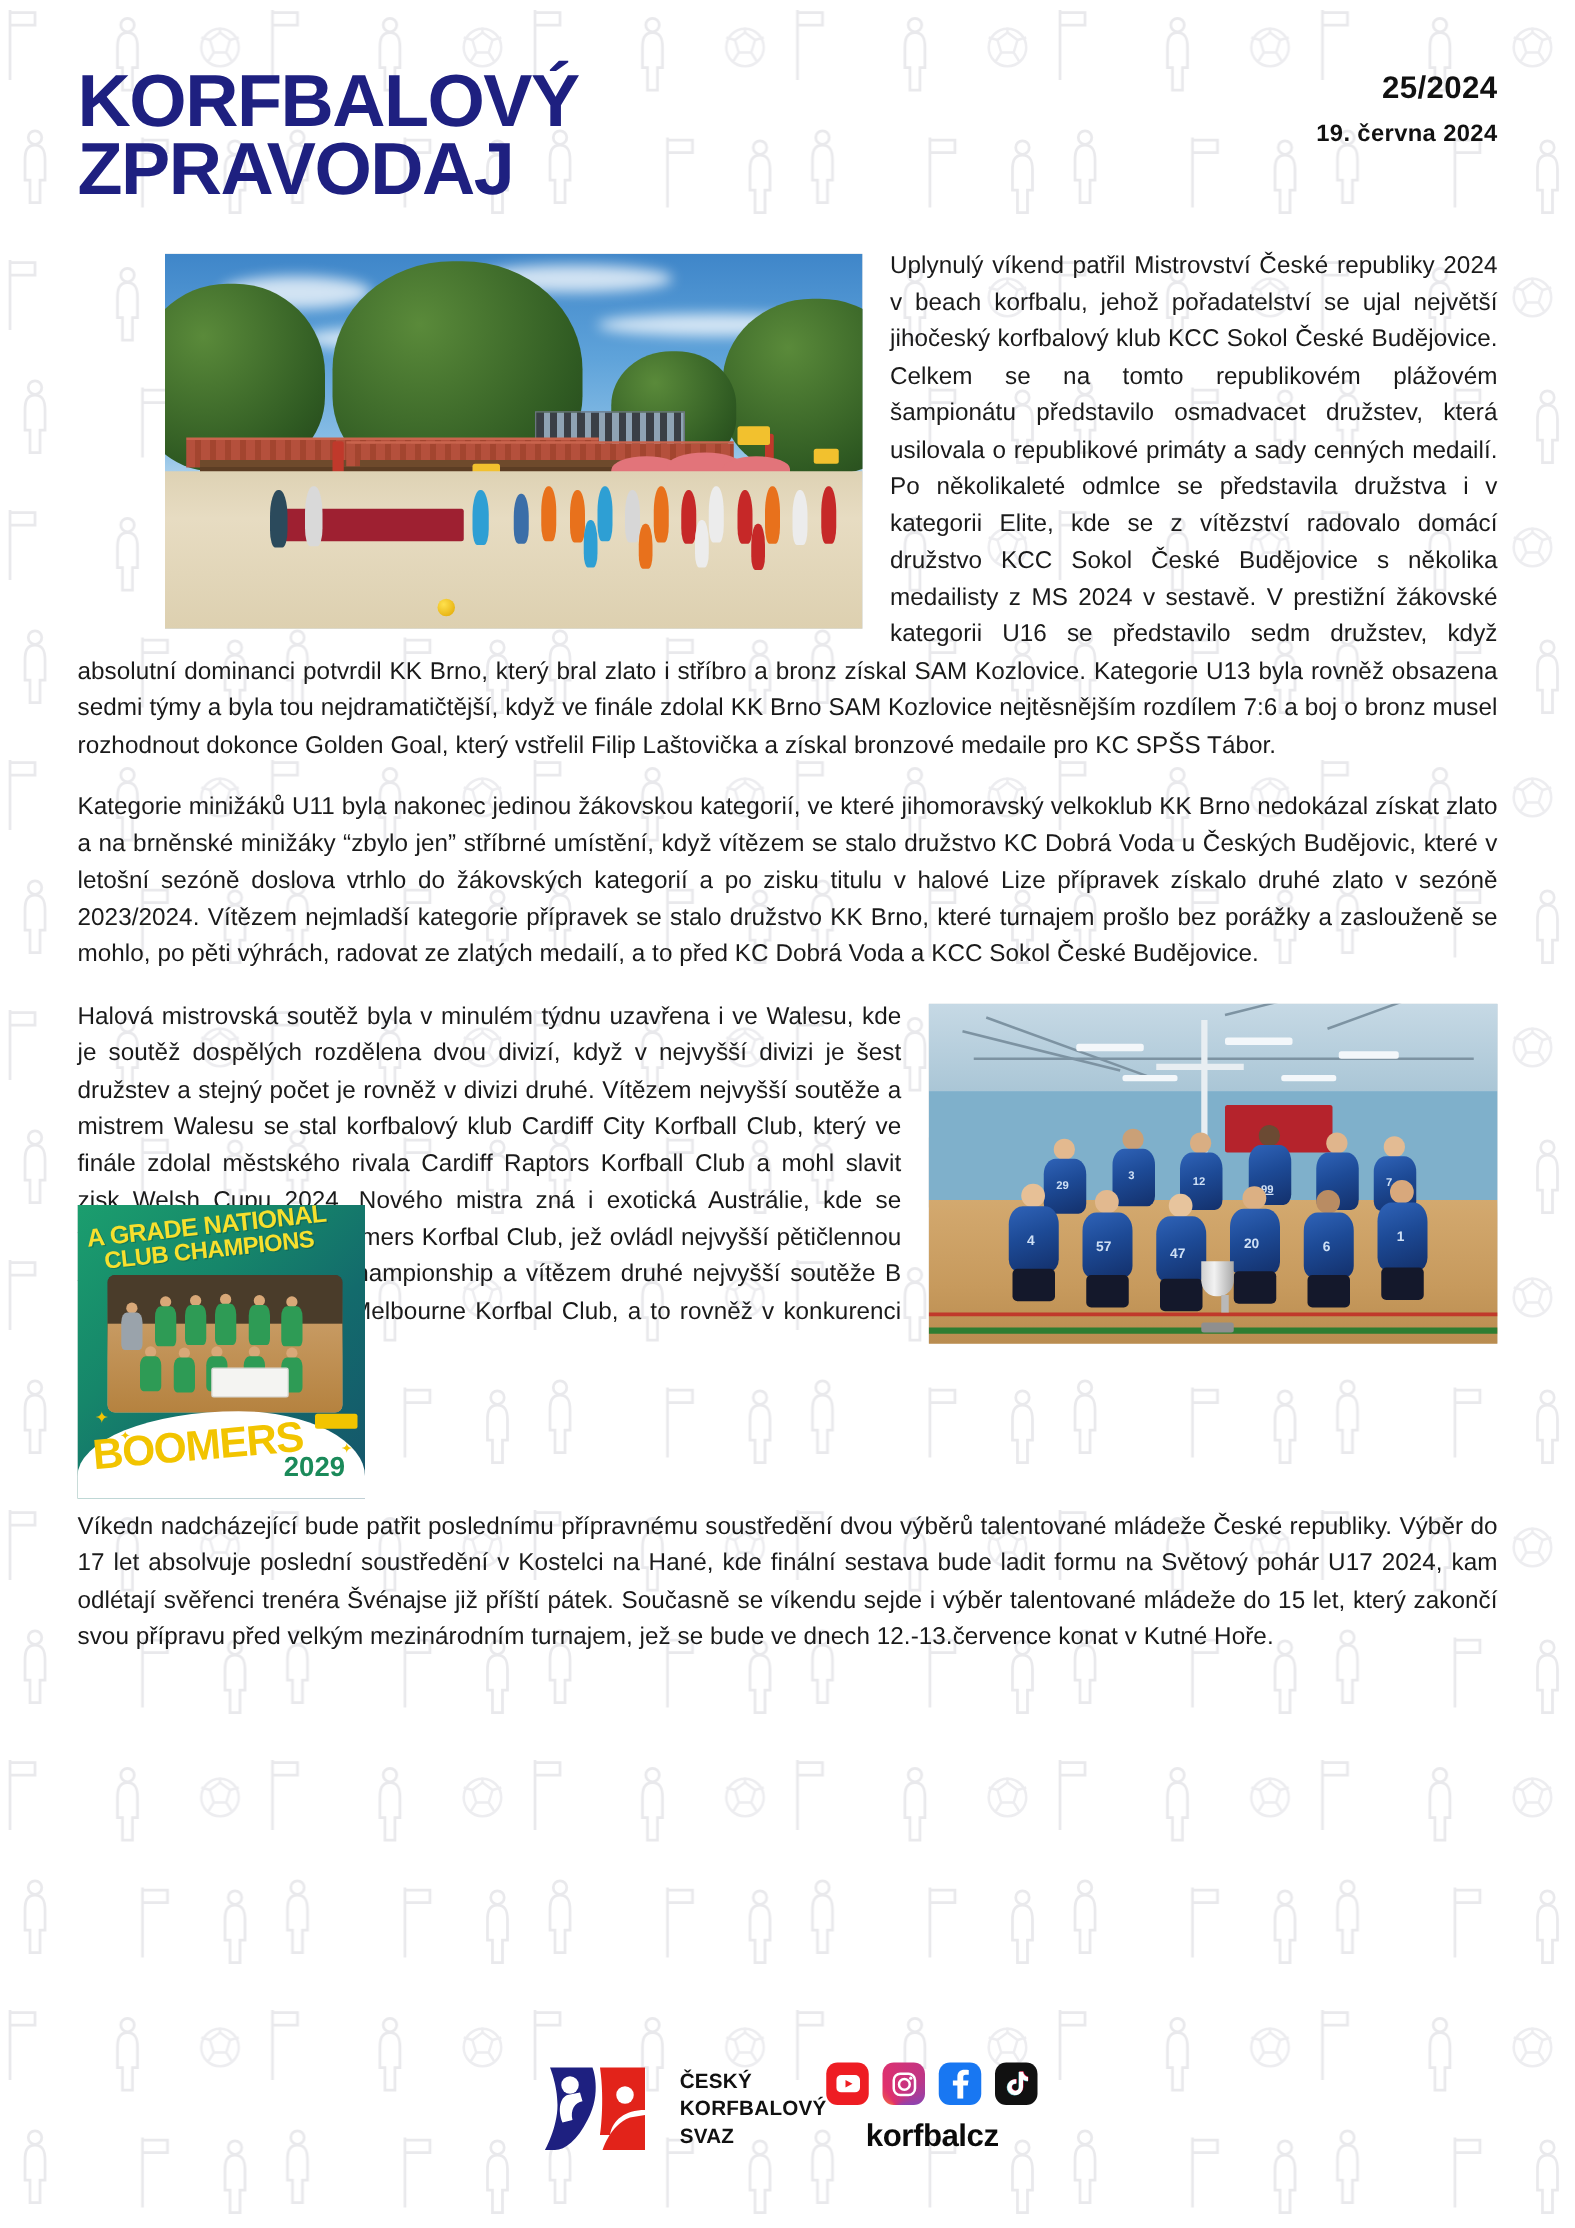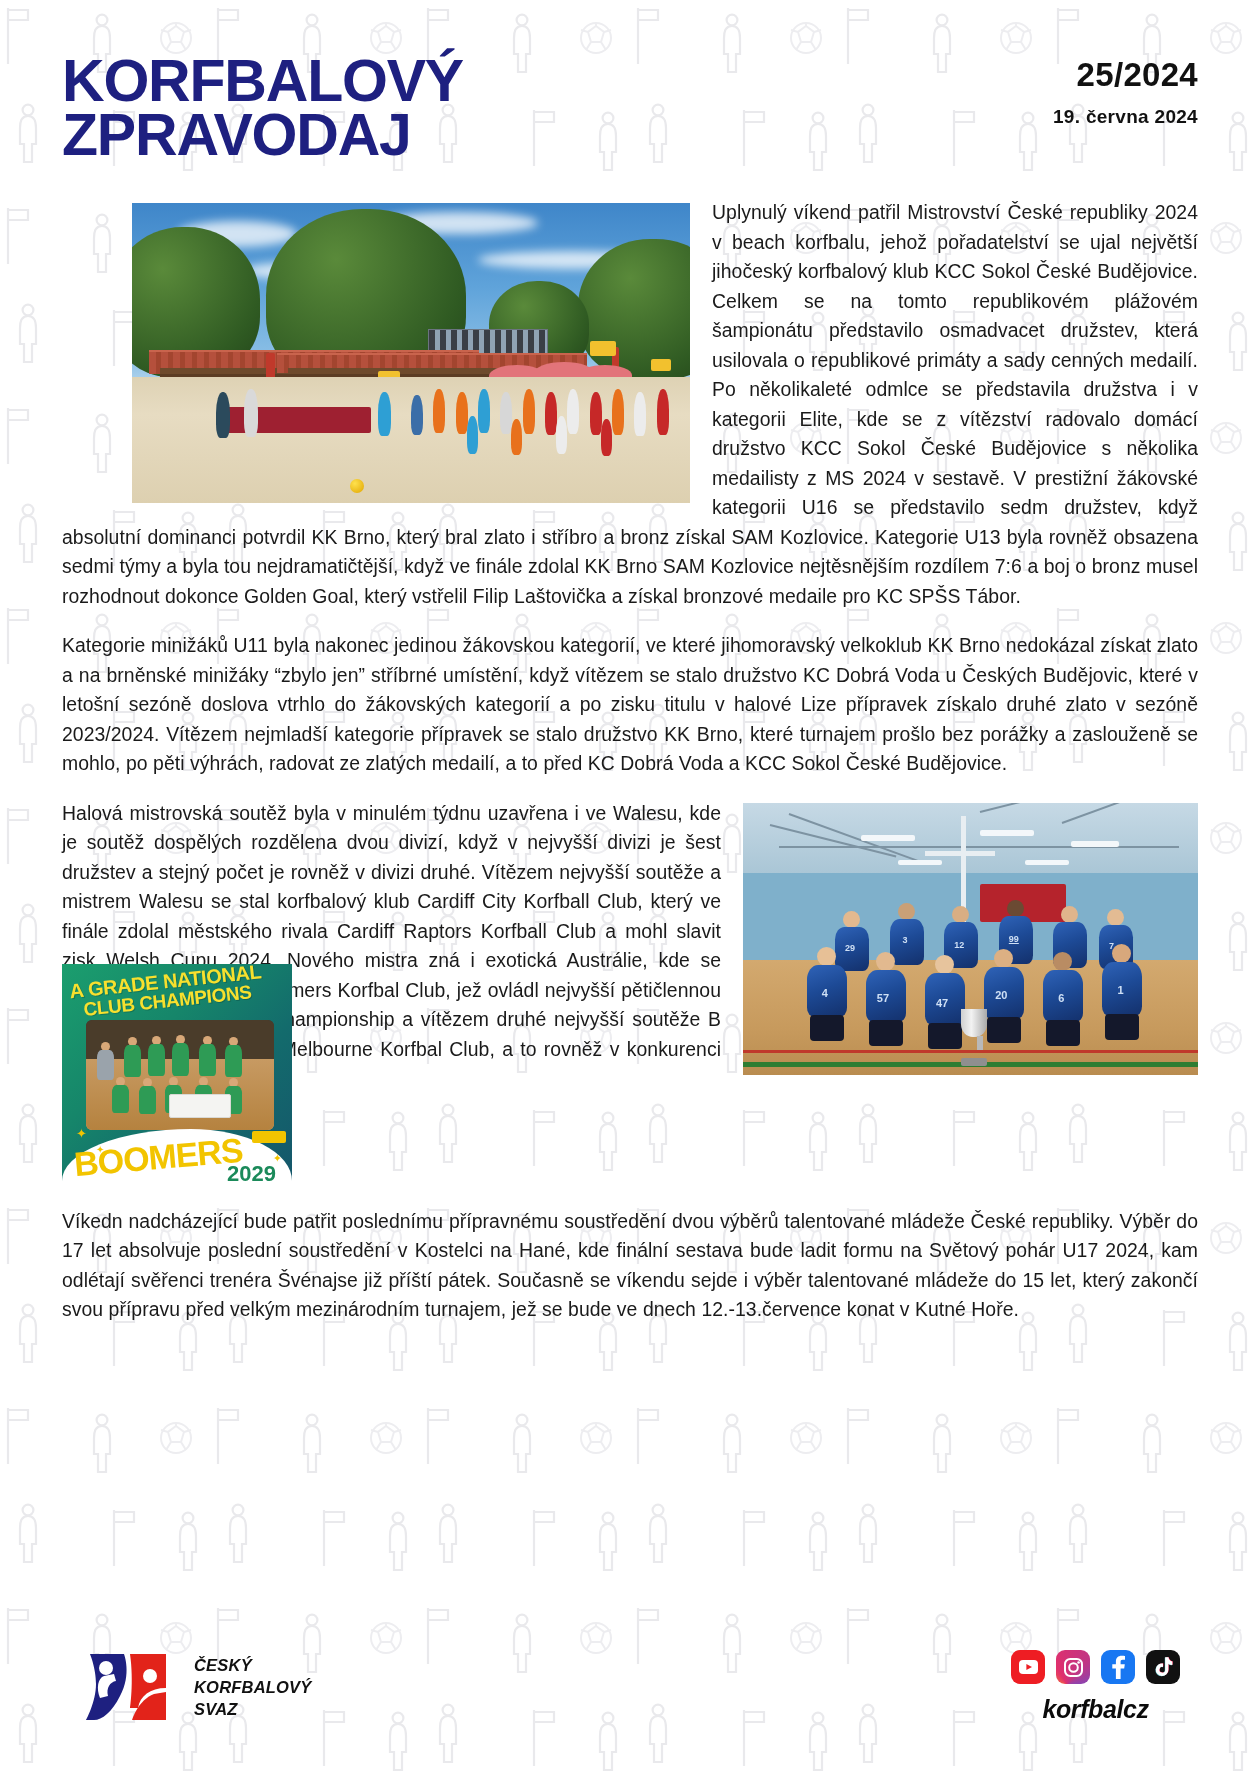--- a/index.html
+++ b/index.html
@@ -36,21 +36,21 @@
     line-height:0.92;
     letter-spacing:-1.2px;
     font-family:"Liberation Sans", sans-serif;
     white-space:pre-line;
   }
   .issue-block {
     position:absolute; right:0; top:8px;
     text-align:right;
     color:#111;
   }
-  .issue-no { font-size:33px; font-weight:bold; letter-spacing:.3px; }
+  .issue-no { font-size:25px; font-weight:bold; letter-spacing:.3px; }
   .issue-date { font-size:19px; font-weight:bold; margin-top:12px; letter-spacing:.3px; }
 
   
   .article { position:relative; color:#1a1a1a; }
   p.body {
     font-size:19.4px;
     line-height:29.5px;
     text-align:justify;
     margin:0 0 20px 0;
     letter-spacing:0.05px;
@@ -182,21 +182,21 @@
   .g-head { position:absolute; border-radius:50%; background:#d8a878; }
   .g-body { position:absolute; border-radius:26% 26% 16% 16%; background:#2e9b55; }
   .g-sign { position:absolute; background:#f4f4f2; border-radius:2px;
     border:1px solid #d9d9d5; }
 
   
   .footer {
     position:absolute; left:0; right:0; bottom:0;
     height:190px;
     padding:0 80px;
-    display:flex; align-items:center; justify-content:space-between;font-style:italic;
+    display:flex; align-items:center; justify-content:center;
   }
   .f-left { display:flex; align-items:center; gap:18px; }
   .cks-mark { width:96px; height:78px; position:relative; }
   .cks-text {
     font-size:16.5px; font-weight:bold; line-height:1.35;
     color:#111; letter-spacing:.2px; white-space:pre-line;
     font-family:"Liberation Sans", sans-serif;
   }
   .f-center {
     font-size:45px; font-weight:bold; color:#0b0b0b;
@@ -343,21 +343,21 @@
         <div class="p-num" style="left:14px;top:32px;">3</div>
       </div>
       <div class="player" style="left:44%;top:38%;">
         <div class="p-head" style="left:9px;top:0;width:17px;height:17px;background:#d9ae83;"></div>
         <div class="p-body" style="left:1px;top:16px;width:34px;height:46px;"></div>
         <div class="p-num" style="left:11px;top:34px;">12</div>
       </div>
       <div class="player" style="left:56%;top:36%;">
         <div class="p-head" style="left:9px;top:0;width:17px;height:17px;background:#6b4a33;"></div>
         <div class="p-body" style="left:1px;top:16px;width:34px;height:48px;"></div>
-        <div class="p-num" style="left:11px;top:34px;text-decoration:underline;">99</div>
+        <div class="p-num" style="left:11px;top:46px;text-decoration:underline;">99</div>
       </div>
       <div class="player" style="left:68%;top:38%;">
         <div class="p-head" style="left:9px;top:0;width:17px;height:17px;background:#e0b58c;"></div>
         <div class="p-body" style="left:1px;top:16px;width:34px;height:46px;"></div>
       </div>
       <div class="player" style="left:78%;top:39%;">
         <div class="p-head" style="left:9px;top:0;width:17px;height:17px;background:#e3bb93;"></div>
         <div class="p-body" style="left:1px;top:16px;width:34px;height:44px;"></div>
         <div class="p-num" style="left:11px;top:32px;">7</div>
       </div>

